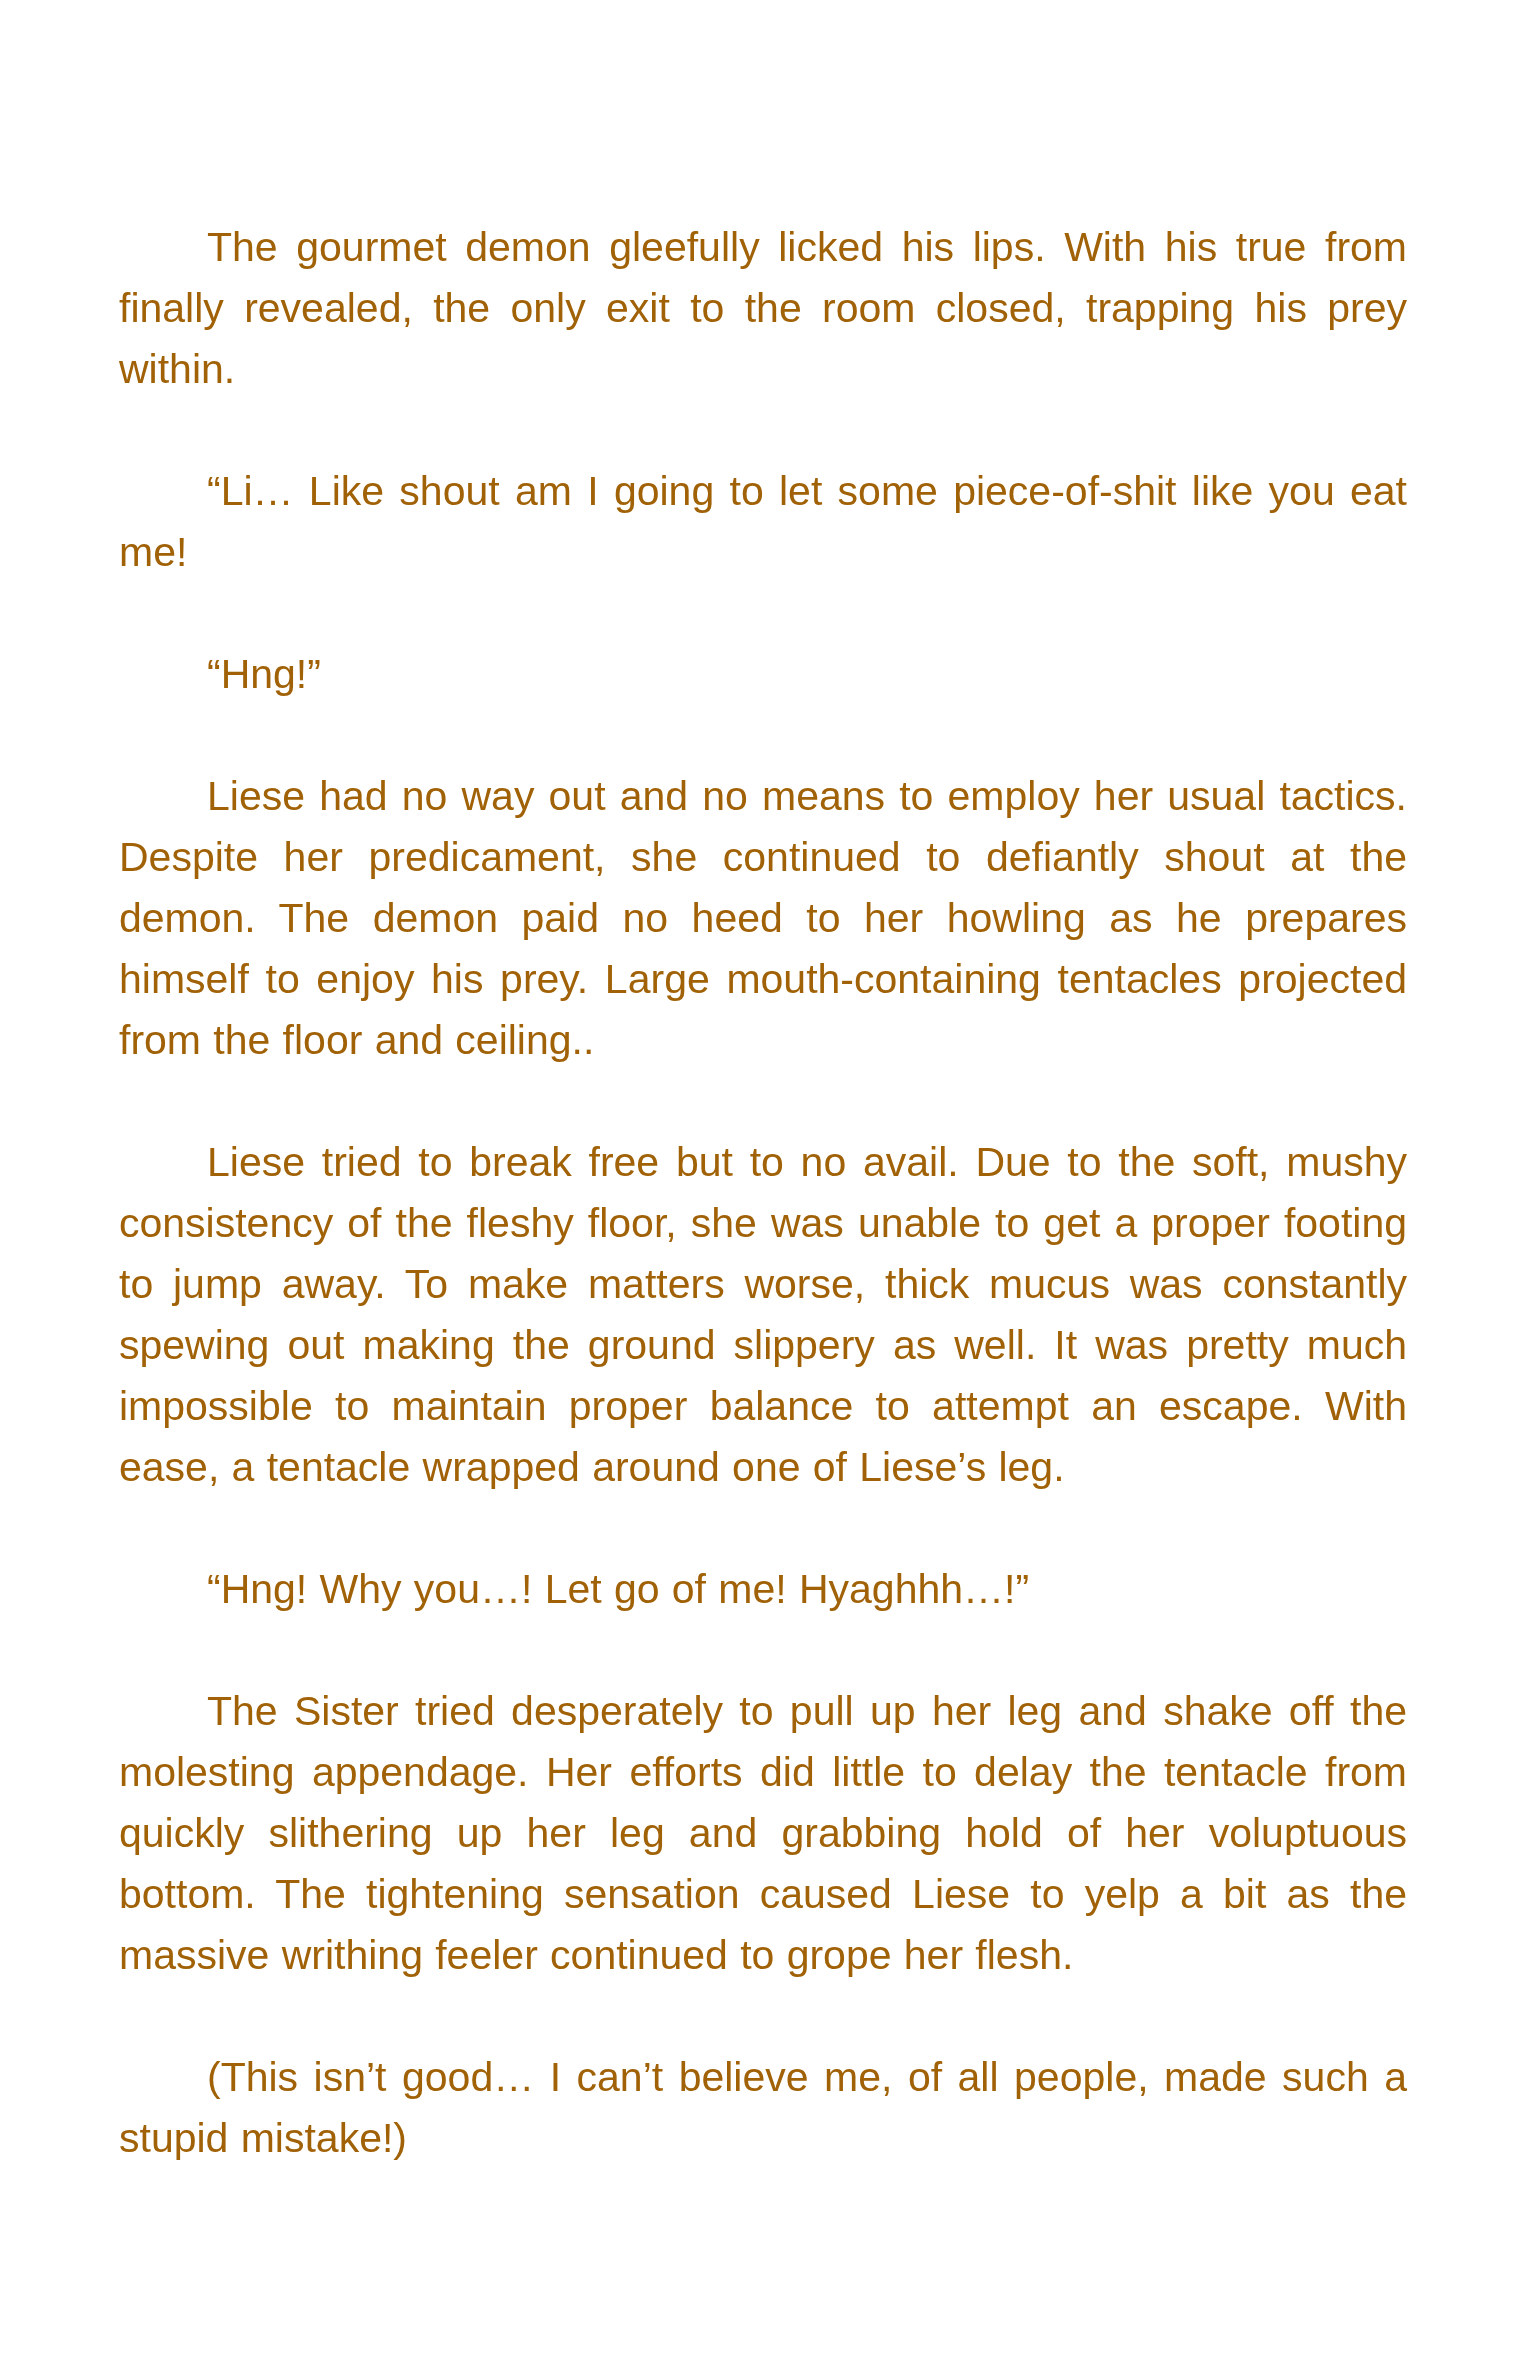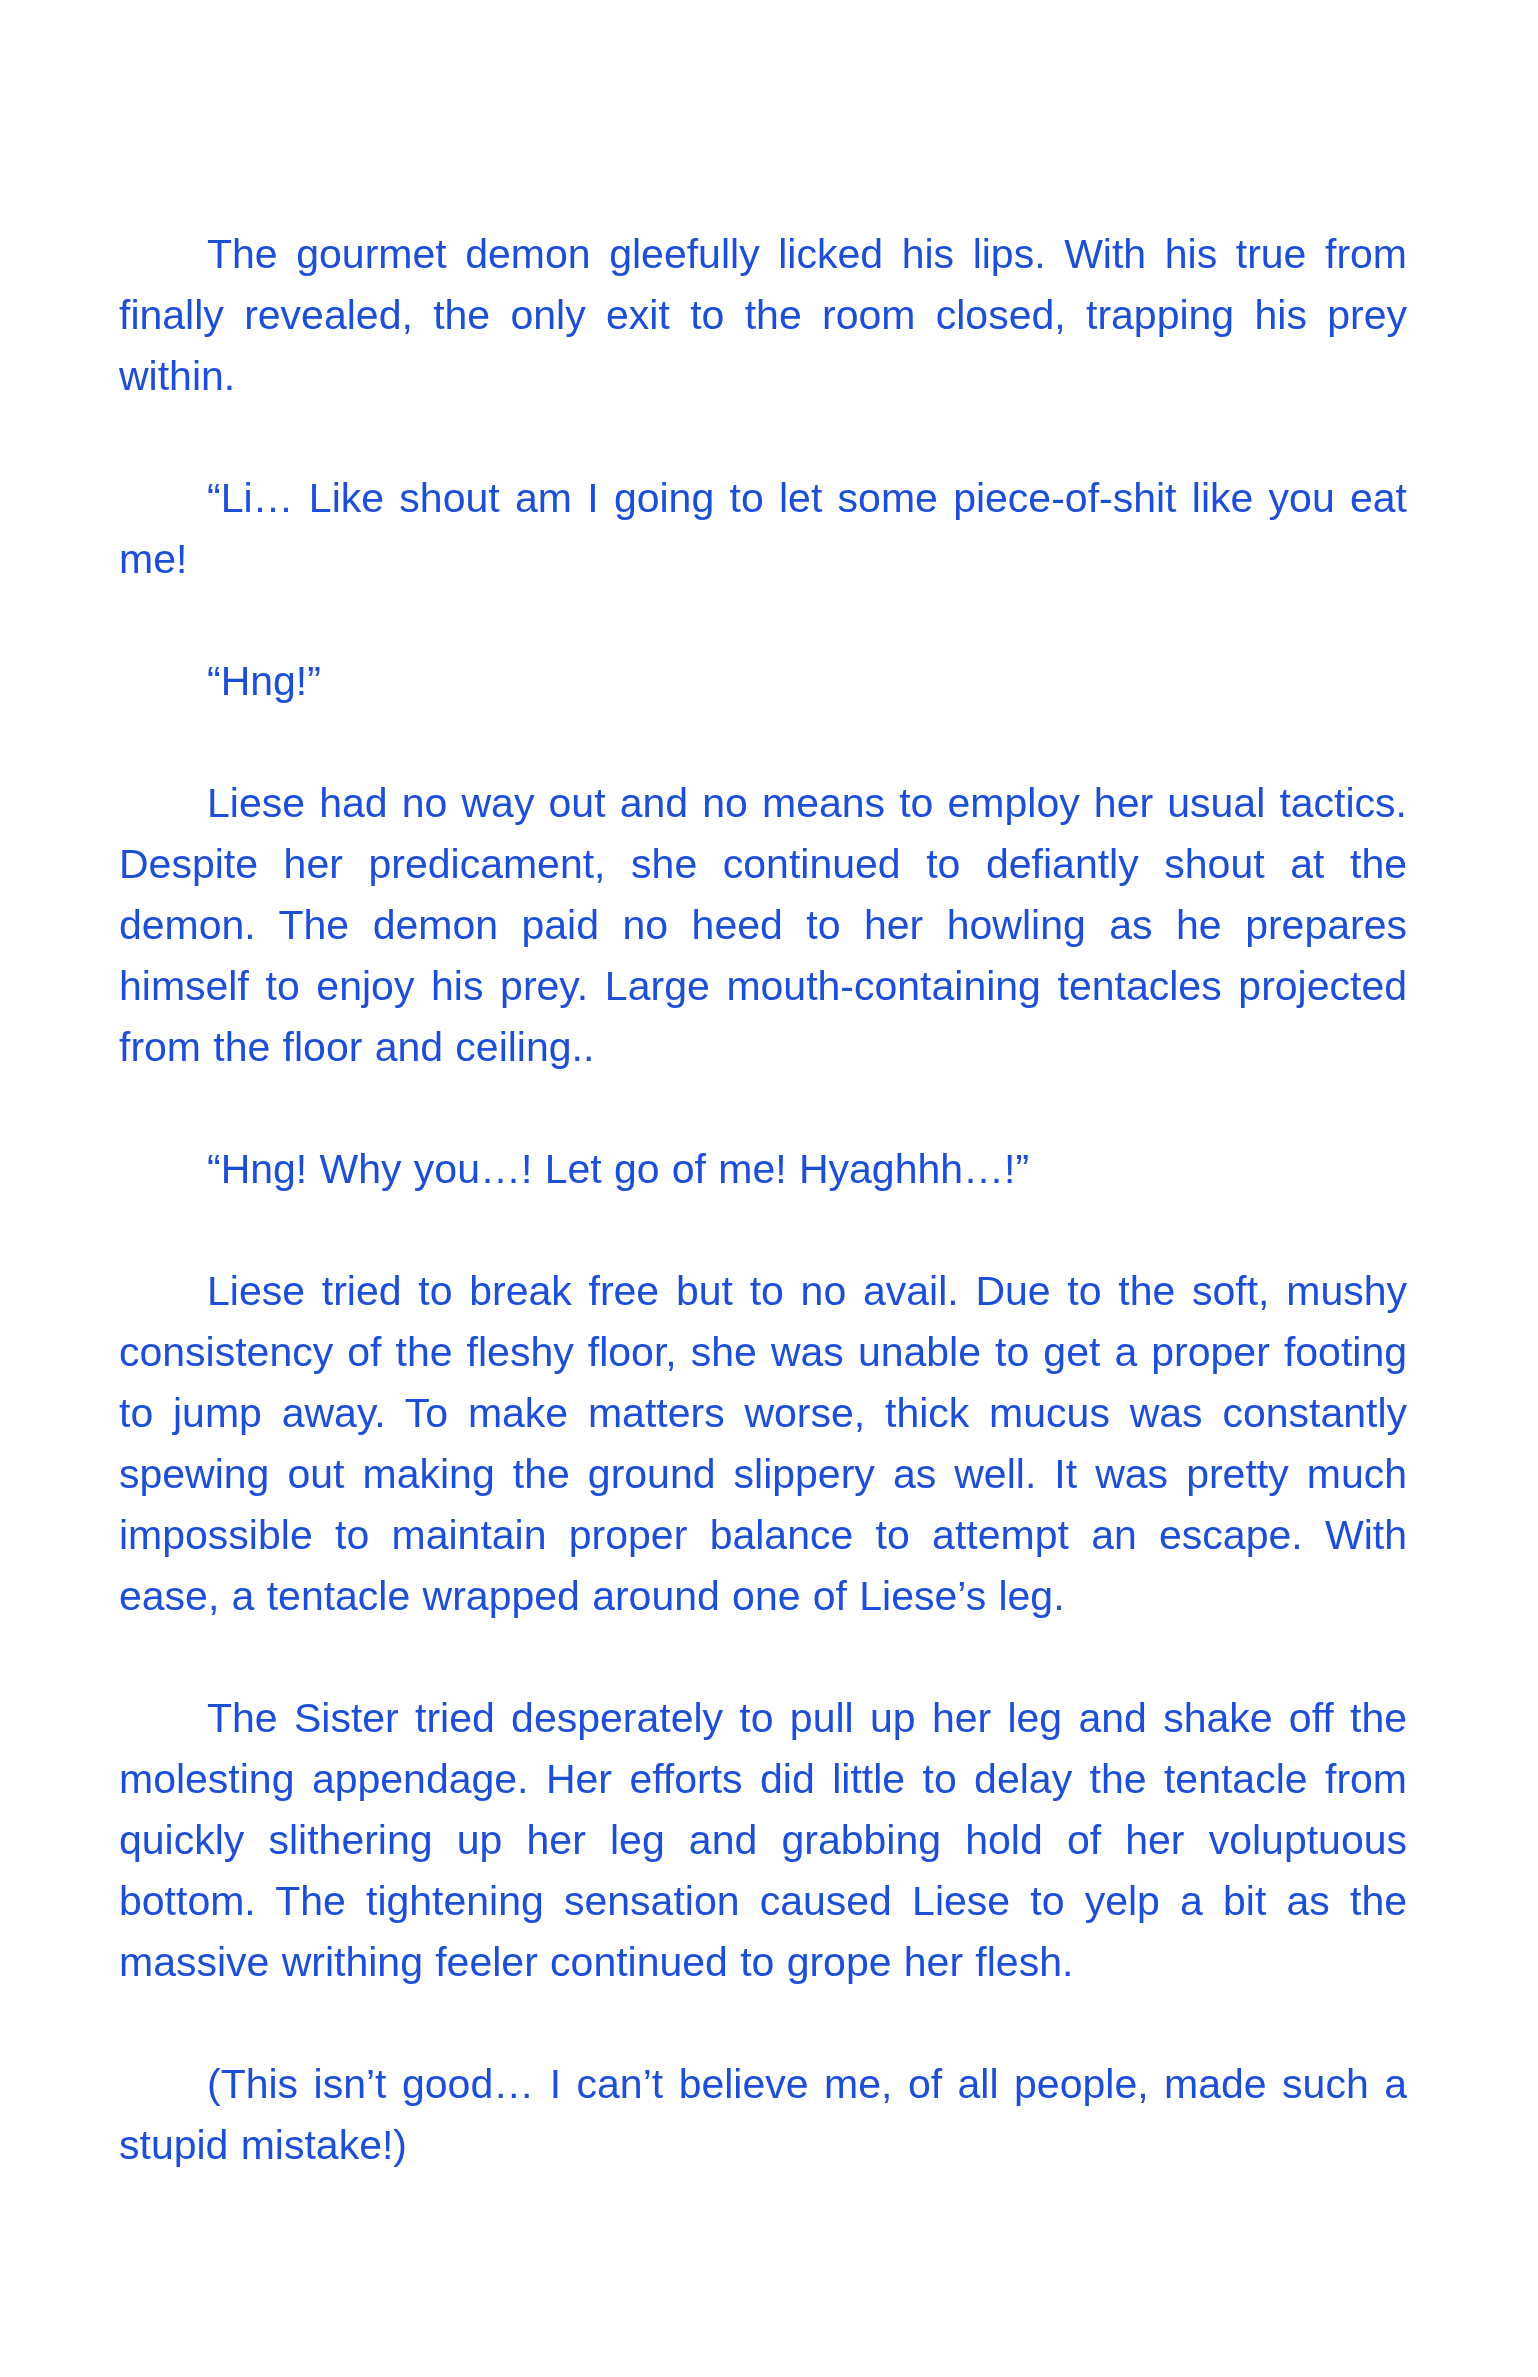--- a/index.html
+++ b/index.html
@@ -23,35 +23,35 @@
     box-sizing: border-box;
     padding: 209px 131px 0 119px;
   }
   .text-column {
     width: 1288px;
   }
   .text-column p {
     font-family: "Liberation Sans", sans-serif;
     font-size: 41px;
     line-height: 61px;
-    color: #1d4ed8;
+    color: #a16207;
     text-align: justify;
     text-indent: 88px;
-    margin: 15px 0 61px 0;
+    margin: 8px 0 61px 0;
     word-spacing: 0.9px;
   }
 </style>
 </head>
 <body>
 
 <div class="page">
   <div class="text-column">
     <p>The gourmet demon gleefully licked his lips. With his true from finally revealed, the only exit to the room closed, trapping his prey within.</p>
     <p>“Li… Like shout am I going to let some piece-of-shit like you eat me!</p>
     <p>“Hng!”</p>
     <p>Liese had no way out and no means to employ her usual tactics. Despite her predicament, she continued to defiantly shout at the demon. The demon paid no heed to her howling as he prepares himself to enjoy his prey. Large mouth-containing tentacles projected from the floor and ceiling..</p>
+    <p>Liese tried to break free but to no avail. Due to the soft, mushy consistency of the fleshy floor, she was unable to get a proper footing to jump away. To make matters worse, thick mucus was constantly spewing out making the ground slippery as well. It was pretty much impossible to maintain proper balance to attempt an escape. With ease, a tentacle wrapped around one of Liese’s leg.</p>
     <p>“Hng! Why you…! Let go of me! Hyaghhh…!”</p>
-    <p>Liese tried to break free but to no avail. Due to the soft, mushy consistency of the fleshy floor, she was unable to get a proper footing to jump away. To make matters worse, thick mucus was constantly spewing out making the ground slippery as well. It was pretty much impossible to maintain proper balance to attempt an escape. With ease, a tentacle wrapped around one of Liese’s leg.</p>
     <p>The Sister tried desperately to pull up her leg and shake off the molesting appendage. Her efforts did little to delay the tentacle from quickly slithering up her leg and grabbing hold of her voluptuous bottom. The tightening sensation caused Liese to yelp a bit as the massive writhing feeler continued to grope her flesh.</p>
     <p>(This isn’t good… I can’t believe me, of all people, made such a stupid mistake!)</p>
   </div>
 </div>
 
 
 </body></html>

